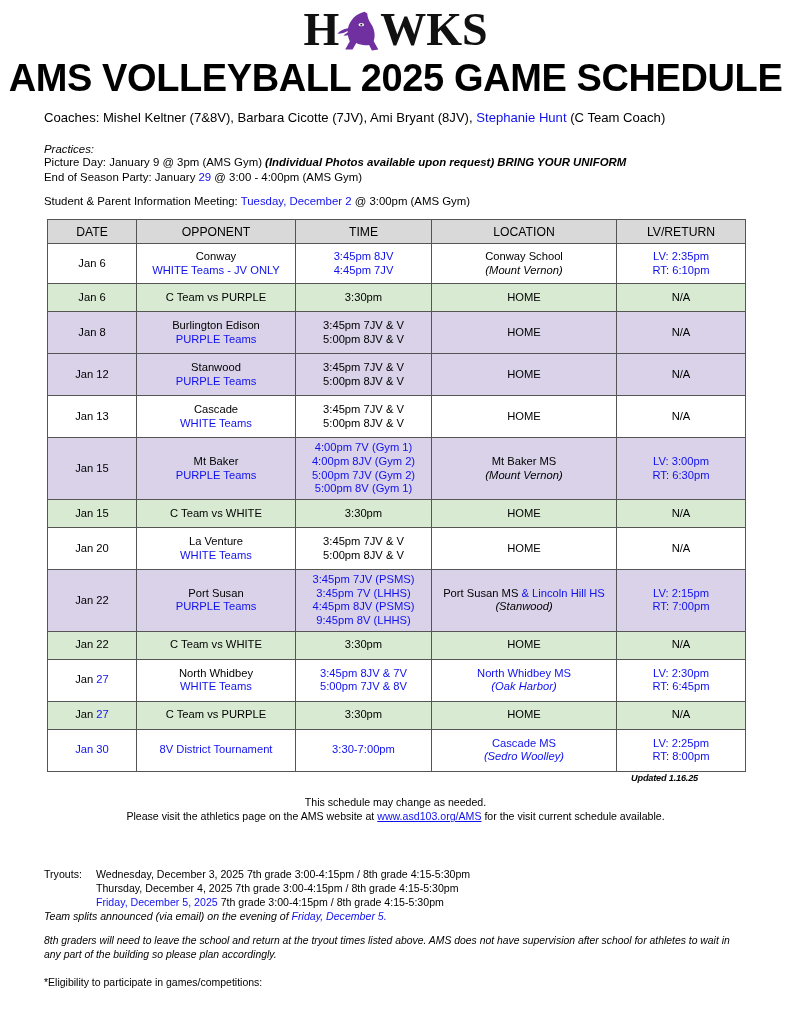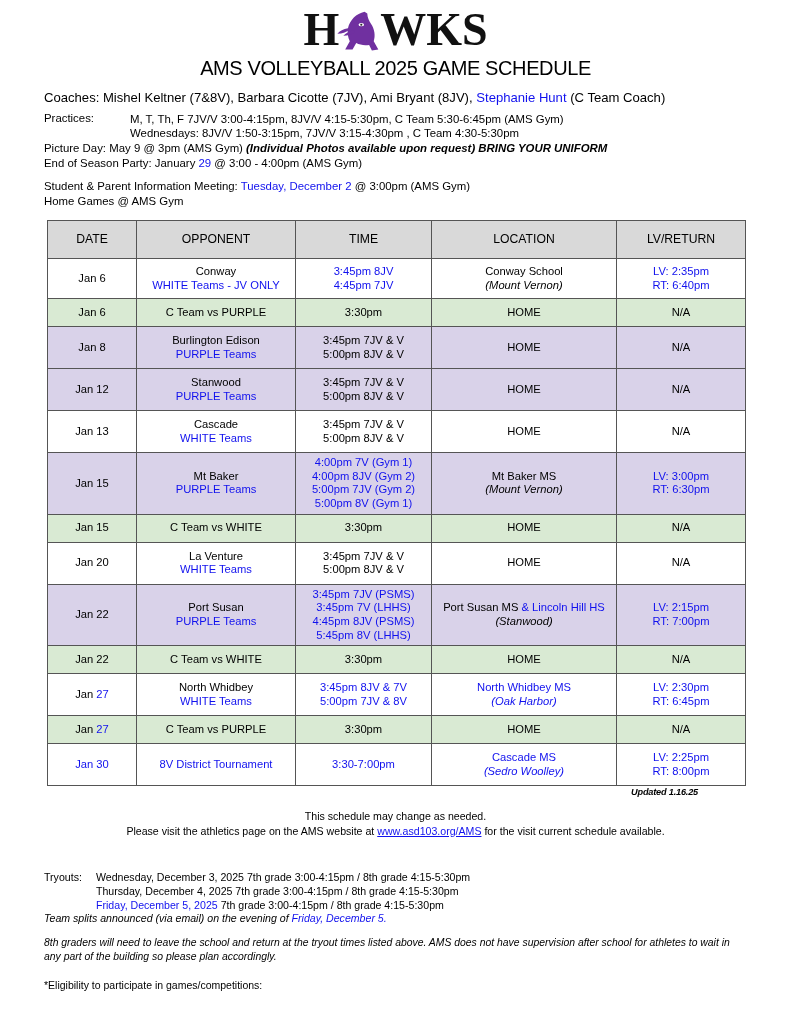--- a/index.html
+++ b/index.html
@@ -28,33 +28,33 @@
     line-height: 1; color: #111111;
   }
   .logo .hawk-glyph {
     display: inline-block; width: 46px; height: 46px;
     margin: 0 -2px 0 -3px; position: relative; top: 2px;
   }
 
   
   .title {
     text-align: center;
-    font-size: 20px;
-    font-weight: 400;
+    font-size: 38px;
+    font-weight: 700;
     letter-spacing: -0.4px;
     margin: 1px 0 10px 0;
     font-family: "Liberation Sans", sans-serif;
   }
 
   
   .info { padding-left: 44px; padding-right: 30px; }
   .info .coaches {
-    font-size: 13.1px; margin-bottom: 7px; white-space: nowrap;
-  }
-  .row-flex { display: flex; }
+    font-size: 13.1px; margin-bottom: 18px; white-space: nowrap;
+  }
+  .row-flex { display: flex; font-style: italic; }
   .prac-label { font-size: 11.4px; width: 86px; flex: 0 0 86px; }
   .prac-lines { font-size: 11.4px; }
   .prac-lines div { line-height: 1.26; }
   .l11 { font-size: 11.4px; line-height: 1.30; }
   .gap-block { height: 9px; }
   .blue { color: #1111ee; }
   .bold { font-weight: 700; }
   .ital { font-style: italic; }
 
   
@@ -70,21 +70,21 @@
     text-align: center;
     vertical-align: middle;
     font-size: 11.2px;
     padding: 3px 2px;
     line-height: 1.22;
   }
   table.sched thead th {
     background: #d9d9d9;
     font-weight: 400;
     font-size: 12.2px;
-    height: 38px;
+    height: 24px;
     padding: 2px;
   }
   col.c-date { width: 89px; }
   col.c-opp  { width: 159px; }
   col.c-time { width: 136px; }
   col.c-loc  { width: 185px; }
   col.c-lv   { width: 129px; }
   tr.bg-white td { background: #ffffff; }
   tr.bg-green td { background: #d9ead3; }
   tr.bg-purple td { background: #d9d2e9; }
@@ -105,21 +105,21 @@
 
   
   .notice {
     text-align: center; font-size: 10.6px; margin-top: 12px; line-height: 1.35;
   }
   .notice a.link {
     color: #1111ee; text-decoration: underline;
   }
 
   
-  .tryouts { margin-top: 32px; padding-left: 44px; padding-right: 34px; }
+  .tryouts { margin-top: 44px; padding-left: 44px; padding-right: 34px; }
   .tryouts .tr-row { display: flex; font-size: 10.6px; line-height: 1.33; }
   .tryouts .tr-label { width: 52px; flex: 0 0 52px; }
   .tryouts .tr-lines div { line-height: 1.33; }
   .tryouts .splits { font-size: 10.6px; font-style: italic; margin-top: 0px; }
 
   .para-ital {
     margin-top: 12px; padding-left: 44px; padding-right: 42px;
     font-size: 10.4px; font-style: italic; line-height: 1.38;
   }
 
@@ -149,39 +149,34 @@
 
   <div class="title">AMS VOLLEYBALL 2025 GAME SCHEDULE</div>
 
   <div class="info">
     <div class="coaches">
       <span>Coaches: Mishel Keltner (7&amp;8V), Barbara Cicotte (7JV), Ami Bryant (8JV), </span><span class="blue">Stephanie Hunt</span><span> (C Team Coach)</span>
     </div>
 
     <div class="row-flex">
       <div class="prac-label">Practices:</div>
-      <div class="prac-lines">
-        <div>M, T, Th, F 7JV/V 3:00-4:15pm, 8JV/V 4:15-5:30pm, C Team 5:30-6:45pm (AMS Gym)</div>
-        <div>Wednesdays: 8JV/V 1:50-3:15pm, 7JV/V 3:15-4:30pm , C Team 4:30-5:30pm</div>
-      </div>
     </div>
 
     <div class="l11">
-      <span>Picture Day: May 9 @ 3pm (AMS Gym) </span><span class="ital bold">(Individual Photos available upon request) BRING YOUR UNIFORM</span>
+      <span>Picture Day: January 9 @ 3pm (AMS Gym) </span><span class="ital bold">(Individual Photos available upon request) BRING YOUR UNIFORM</span>
     </div>
     <div class="l11">
       <span>End of Season Party: January </span><span class="blue">29</span><span> @ 3:00 - 4:00pm (AMS Gym)</span>
     </div>
 
     <div class="gap-block"></div>
 
     <div class="l11">
       <span>Student &amp; Parent Information Meeting: </span><span class="blue">Tuesday, December 2</span><span> @ 3:00pm (AMS Gym)</span>
     </div>
-    <div class="l11">Home Games @ AMS Gym</div>
   </div>
 
   <div class="table-wrap">
     <table class="sched">
       <colgroup>
         <col class="c-date">
           <col class="c-opp">
           <col class="c-time">
           <col class="c-loc">
           <col class="c-lv">
@@ -207,21 +202,21 @@
             <td>
               <div><span class="blue">3:45pm 8JV</span></div>
               <div><span class="blue">4:45pm 7JV</span></div>
             </td>
             <td>
               <div><span class="">Conway School</span></div>
               <div><span class="ital">(Mount Vernon)</span></div>
             </td>
             <td>
               <div><span class="blue">LV: 2:35pm</span></div>
-              <div><span class="blue">RT: 6:40pm</span></div>
+              <div><span class="blue">RT: 6:10pm</span></div>
             </td>
           </tr>
           <tr class="bg-green tall-2">
             <td>
               <div><span class="">Jan 6</span></div>
             </td>
             <td>
               <div><span class="">C Team vs PURPLE</span></div>
             </td>
             <td>
@@ -355,21 +350,21 @@
               <div><span class="">Jan 22</span></div>
             </td>
             <td>
               <div><span class="">Port Susan</span></div>
               <div><span class="blue">PURPLE Teams</span></div>
             </td>
             <td>
               <div><span class="blue">3:45pm 7JV (PSMS)</span></div>
               <div><span class="blue">3:45pm 7V (LHHS)</span></div>
               <div><span class="blue">4:45pm 8JV (PSMS)</span></div>
-              <div><span class="blue">5:45pm 8V (LHHS)</span></div>
+              <div><span class="blue">9:45pm 8V (LHHS)</span></div>
             </td>
             <td>
               <div><span class="">Port Susan MS </span><span class="blue">&amp; Lincoln Hill HS</span></div>
               <div><span class="ital">(Stanwood)</span></div>
             </td>
             <td>
               <div><span class="blue">LV: 2:15pm</span></div>
               <div><span class="blue">RT: 7:00pm</span></div>
             </td>
           </tr>

